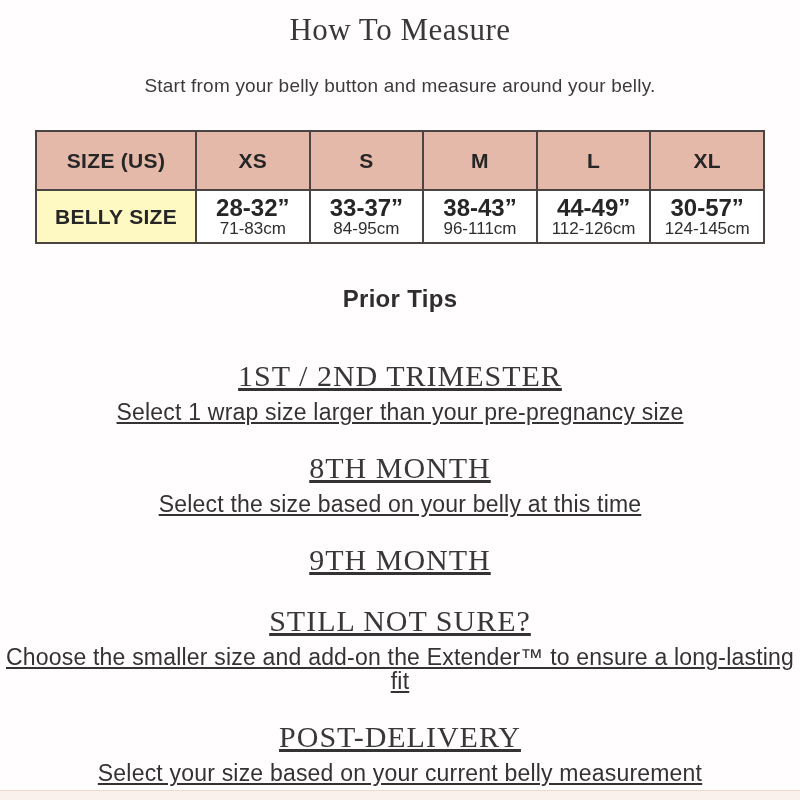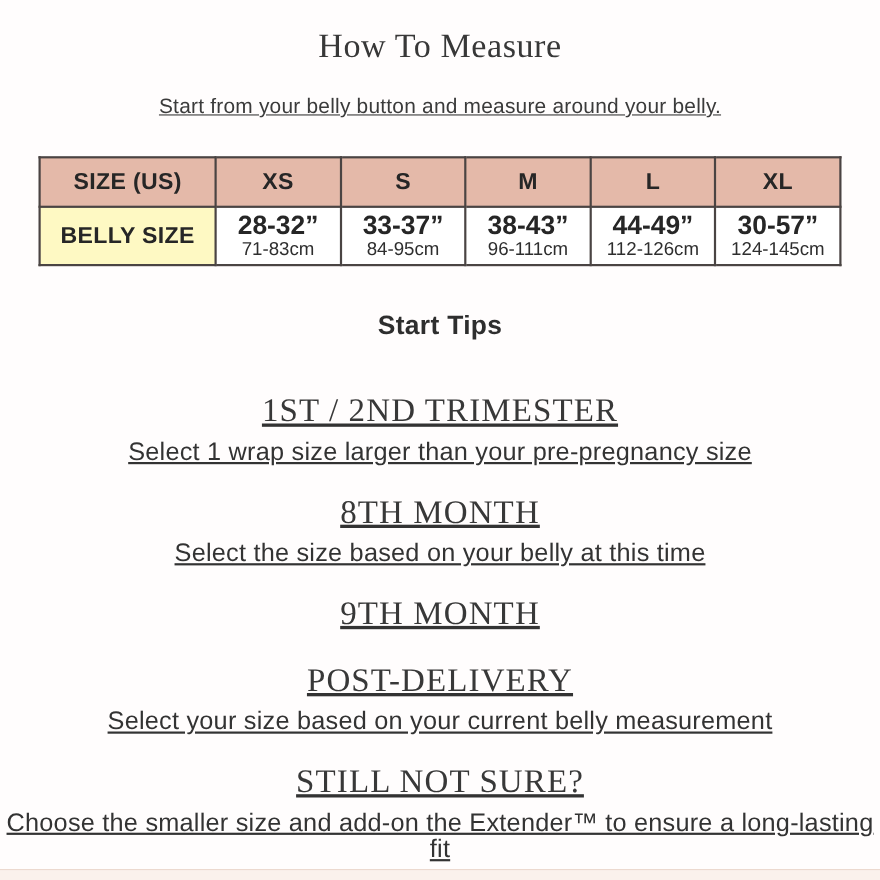--- a/index.html
+++ b/index.html
@@ -15,49 +15,48 @@
     width: 800px; height: 800px;
     background: #fffdfd;
     font-family: "Liberation Sans", sans-serif;
     color: var(--body-color);
   }
   .page {
     position: relative;
     width: 800px; height: 800px;
     overflow: hidden;
     text-align: center;
-    padding-top: 24px;
+    padding-top: 12px;
   }
   .title {
     font-family: "Liberation Serif", serif;
     font-weight: 400;
     font-size: 31px;
     letter-spacing: 0.5px;
     color: var(--heading-color);
   }
   .subtitle {
     margin-top: 27px;
     font-size: 19px;
     letter-spacing: 0.2px;
     color: #3b3b3b;
-    text-decoration: underline;
   }
   table.size-table {
     margin: 33px auto 0;
     width: 730px;
     border-collapse: collapse;
     table-layout: fixed;
   }
   table.size-table th, table.size-table td {
     border: 2px solid var(--table-border);
     text-align: center;
     vertical-align: middle;
   }
   table.size-table col.label-col { width: 160px; }
-  tr.header-row { height: 45px; margin-top: 44px; }
+  tr.header-row { height: 59px; margin-top: 44px; }
   tr.header-row th {
     background: var(--table-pink);
     font-size: 21px;
     font-weight: bold;
     color: #262626;
     letter-spacing: 0.3px;
   }
   tr.data-row { height: 53px; background: #ffffff; }
   tr.data-row th.row-label {
     font-size: 21px;
@@ -157,38 +156,38 @@
           <span class="cm">112-126cm</span>
         </td>
         <td class="measure">
           <span class="inches">30-57”</span>
           <span class="cm">124-145cm</span>
         </td>
       </tr>
     </tbody>
   </table>
 
-  <h2 class="tips-heading">Start Tips</h2>
+  <h2 class="tips-heading">Prior Tips</h2>
 
   <div class="tips">
     <div class="tip-section">
       <h3 class="tip-title">1ST / 2ND TRIMESTER</h3>
       <p class="tip-desc">Select 1 wrap size larger than your pre-pregnancy size</p>
     </div>
     <div class="tip-section">
       <h3 class="tip-title">8TH MONTH</h3>
       <p class="tip-desc">Select the size based on your belly at this time</p>
     </div>
     <div class="tip-section">
       <h3 class="tip-title">9TH MONTH</h3>
     </div>
     <div class="tip-section">
+      <h3 class="tip-title">STILL NOT SURE?</h3>
+      <p class="tip-desc">Choose the smaller size and add-on the Extender™ to ensure a long-lasting fit</p>
+    </div>
+    <div class="tip-section">
       <h3 class="tip-title">POST-DELIVERY</h3>
       <p class="tip-desc">Select your size based on your current belly measurement</p>
-    </div>
-    <div class="tip-section">
-      <h3 class="tip-title">STILL NOT SURE?</h3>
-      <p class="tip-desc">Choose the smaller size and add-on the Extender™ to ensure a long-lasting fit</p>
     </div>
   </div>
 
   <div class="next-section-band"></div>
 </div>
 
 </body></html>

